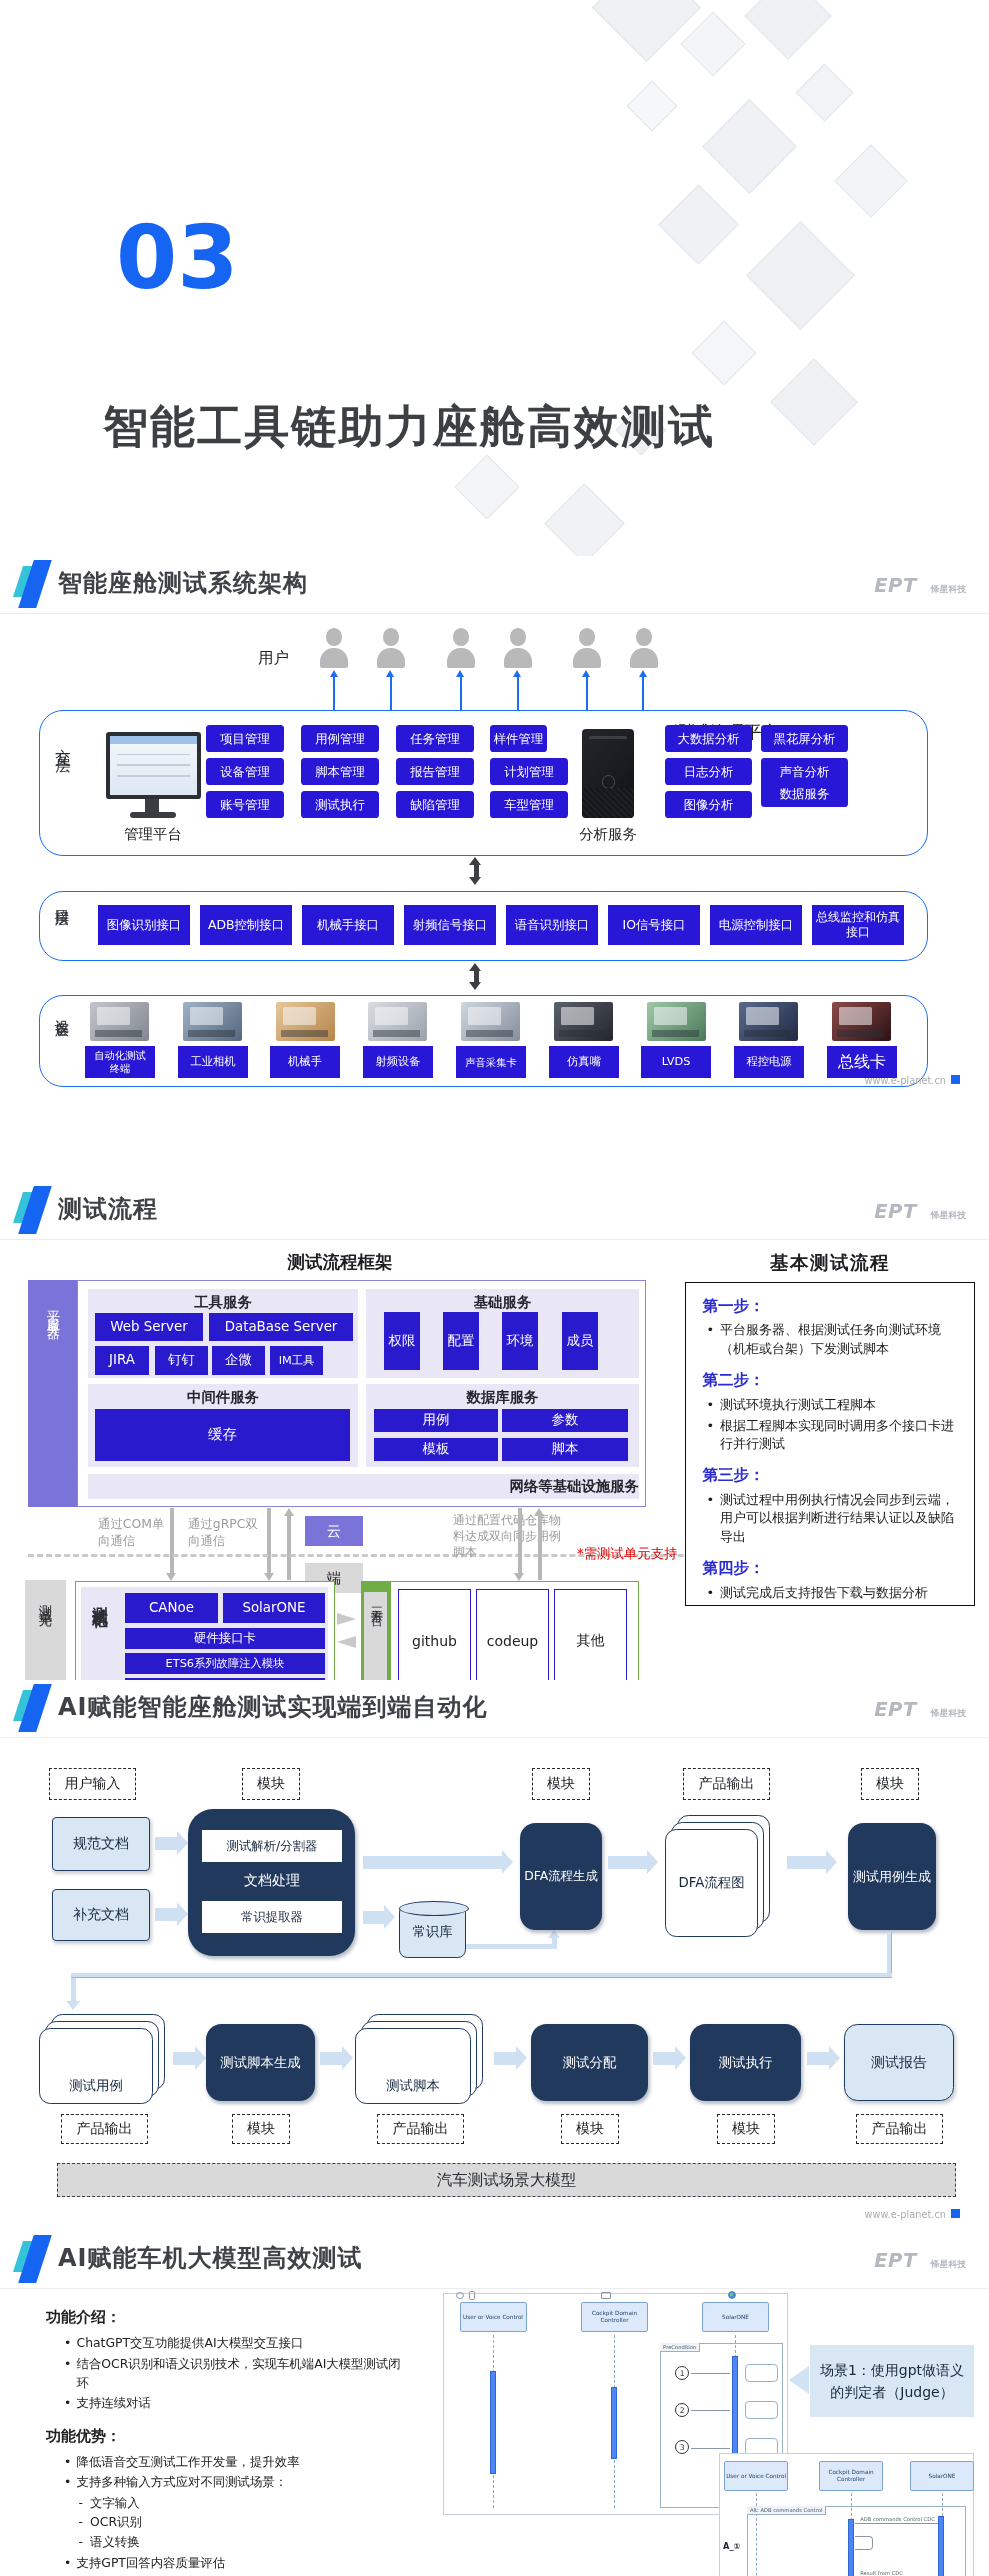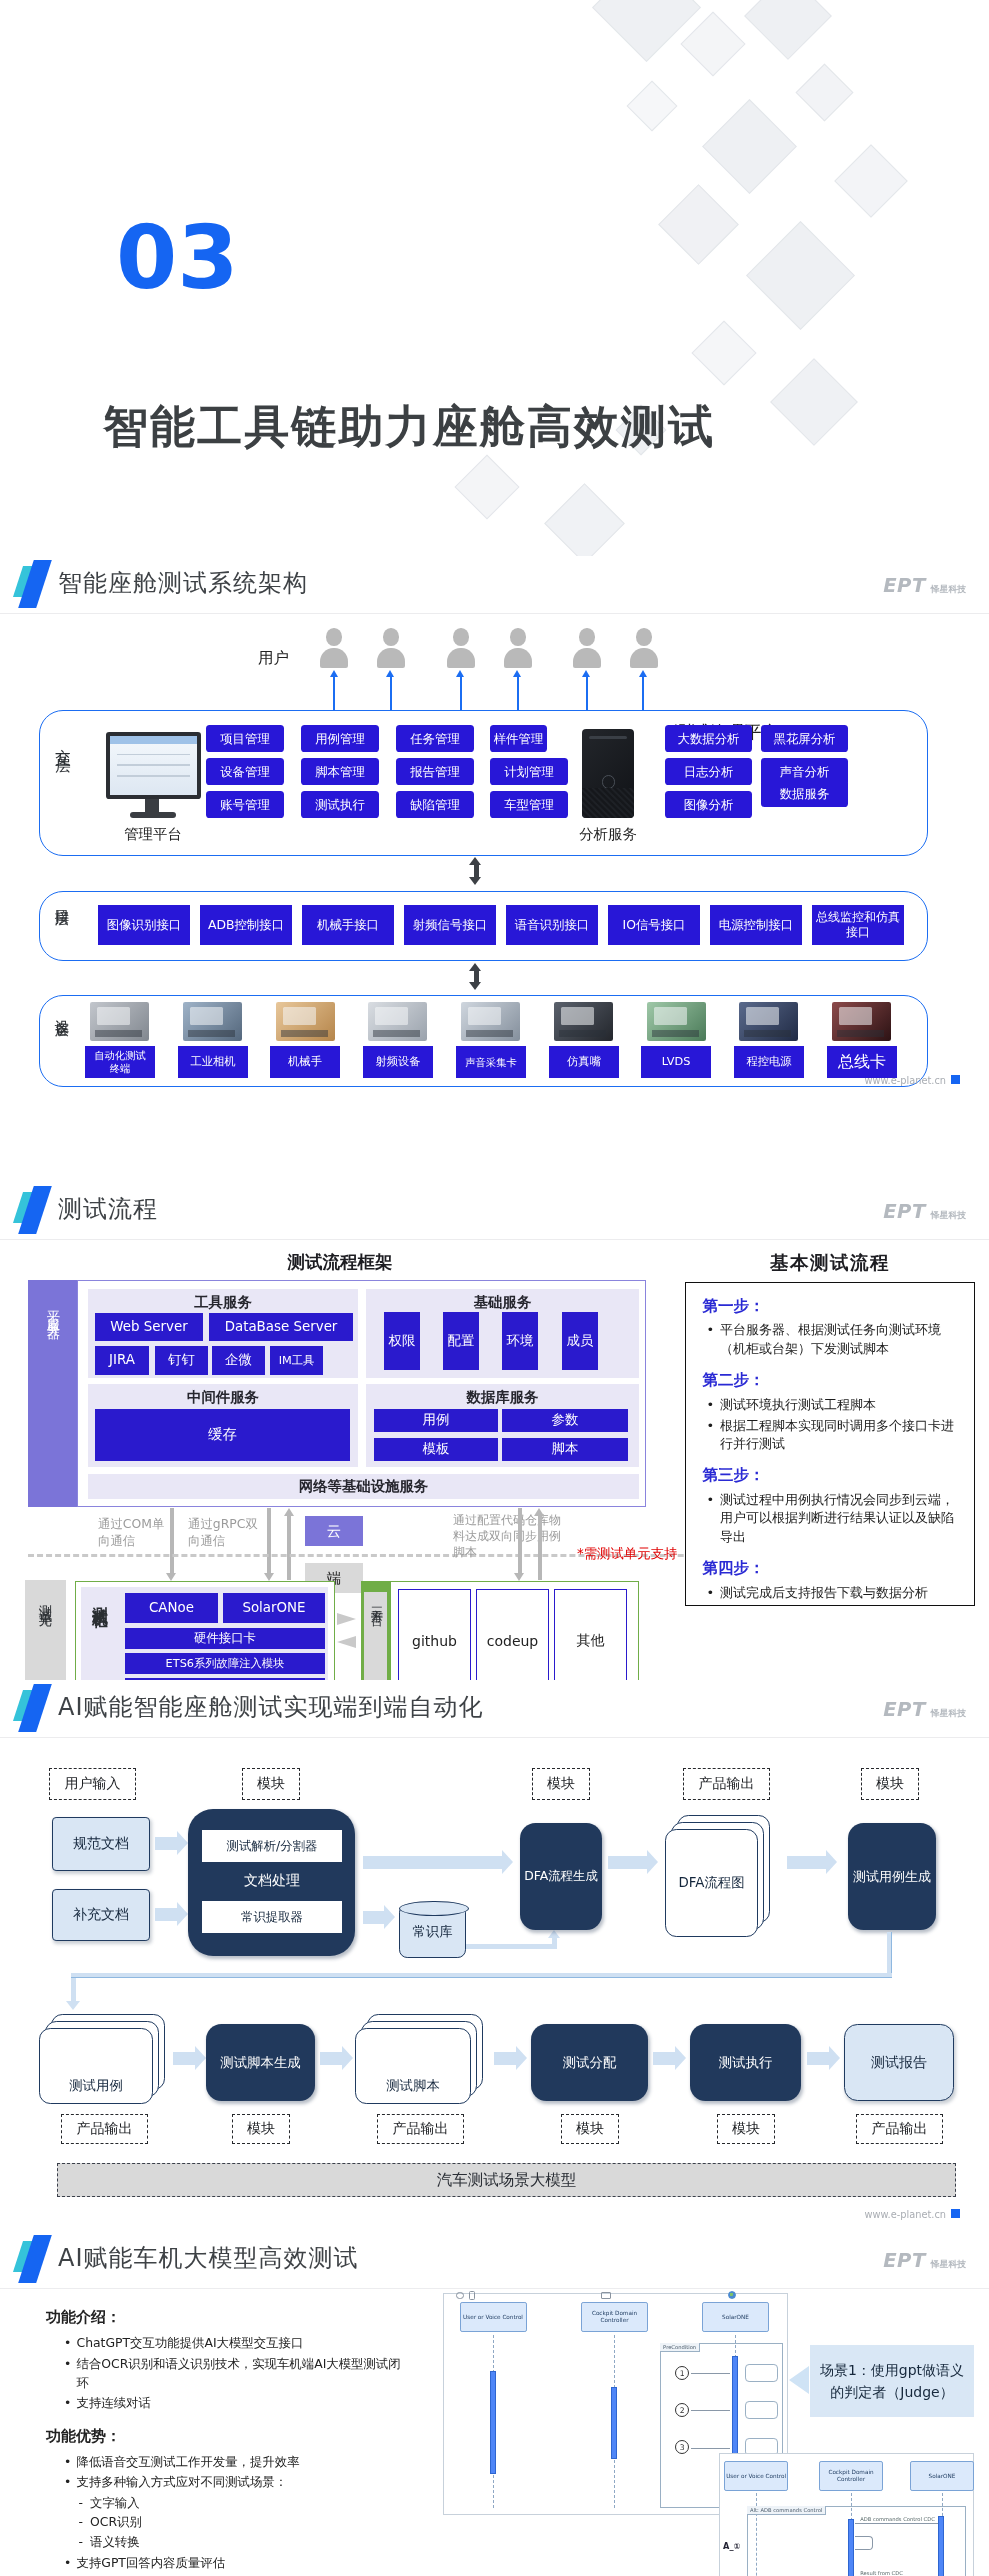--- a/index.html
+++ b/index.html
@@ -3,22 +3,22 @@
 <meta charset="utf-8">
 <style>
 *{margin:0;padding:0;box-sizing:border-box}
 body{font-family:"DejaVu Sans","Liberation Sans",sans-serif;background:#fff}
 #page{position:relative;width:989px;height:3895px;background:#fff;overflow:hidden}
 .sec{position:absolute;left:0;width:989px}
 .sech{position:absolute;left:0;top:0;width:989px;height:58px;border-bottom:0.5px solid #ececee;background:#fff}
 .slash{position:absolute;left:17.5px;top:4.1px;width:31px;height:48px}
 .slash .s1{position:absolute;left:0;top:6.2px;width:12.4px;height:31px;background:#35c3da;transform:skewX(-18deg)}
 .slash .s2{position:absolute;left:8.8px;top:0;width:17.5px;height:48px;background:#1565f2;transform:skewX(-18deg)}
-.sect{position:absolute;left:58px;top:11.3px;font-size:24px;font-weight:normal;color:#3e4246;letter-spacing:1px}
-.eptl{position:absolute;right:23px;top:17.5px;display:flex;align-items:baseline;gap:5px;color:#b4b9bf}
+.sect{position:absolute;left:58px;top:11.3px;font-size:24px;font-weight:bold;color:#3e4246;letter-spacing:1px}
+.eptl{position:absolute;right:23px;top:17.5px;display:flex;align-items:baseline;gap:14px;color:#b4b9bf}
 .eptl .e1{font-size:19.6px;font-weight:800;font-style:italic;letter-spacing:0.5px}
 .eptl .e2{font-size:8.8px;font-weight:bold}
 .wm{position:absolute;font-size:9.8px;color:#a9adb3}
 .wmsq{position:absolute;width:9.3px;height:9.3px;background:#1565f2}
 .cube{position:absolute;background:#eef0f3;border:0.5px solid #e3e6ea;transform:rotate(45deg)}
 
 .layer{position:absolute;border:1.5px solid #1b6df2;border-radius:24px;background:#fff}
 .vlab{position:absolute;writing-mode:vertical-lr;text-orientation:upright;font-size:15.5px;color:#2b2f33;letter-spacing:5.2px}
 .btn{position:absolute;background:#2817d7;color:#fff;display:flex;align-items:center;justify-content:center;text-align:center;font-size:12.4px;border-radius:3.6px;line-height:1.25}
 .person{position:absolute;width:30px;height:40px}
@@ -276,21 +276,21 @@
       </div>
     <div class="fbtn" style="left:95px;top:227px;width:255px;height:52px;font-size:14.4px">缓存</div>
 
     <div class="fpanel" style="left:366px;top:202px;width:273px;height:83px">
         <div class="pt">数据库服务</div>
       </div>
     <div class="fbtn" style="left:374px;top:227px;width:124px;height:23px">用例</div>
     <div class="fbtn" style="left:502px;top:227px;width:126px;height:23px">参数</div>
     <div class="fbtn" style="left:374px;top:256px;width:124px;height:23px">模板</div>
     <div class="fbtn" style="left:502px;top:256px;width:126px;height:23px">脚本</div>
-    <div class="fpanel" style="left:88px;top:292px;width:551px;height:25px;display:flex;align-items:center;justify-content:center">
+    <div class="fpanel" style="left:88px;top:292px;width:551px;height:25px;display:flex;align-items:center;justify-content:flex-end">
         <span style="font-size:14.4px;font-weight:bold;color:#26262e">网络等基础设施服务</span>
       </div>
 
     <div class="gnote" style="left:98px;top:334px;width:75px">通过COM单向通信</div>
     <div class="gnote" style="left:188px;top:334px;width:77px">通过gRPC双向通信</div>
     <div style="position:absolute;left:170px;top:326px;width:4.1px;height:67px;background:#b7b7b7"></div>
     <div class="tri" style="left:166px;top:391px;border-width:8.2px 5.7px 0 5.7px;border-color:#b7b7b7 transparent transparent transparent"></div>
     <div style="position:absolute;left:267px;top:326px;width:4.1px;height:67px;background:#b7b7b7"></div>
     <div class="tri" style="left:264px;top:391px;border-width:8.2px 5.7px 0 5.7px;border-color:#b7b7b7 transparent transparent transparent"></div>
     <div style="position:absolute;left:287px;top:333px;width:4.1px;height:65px;background:#b7b7b7"></div>

